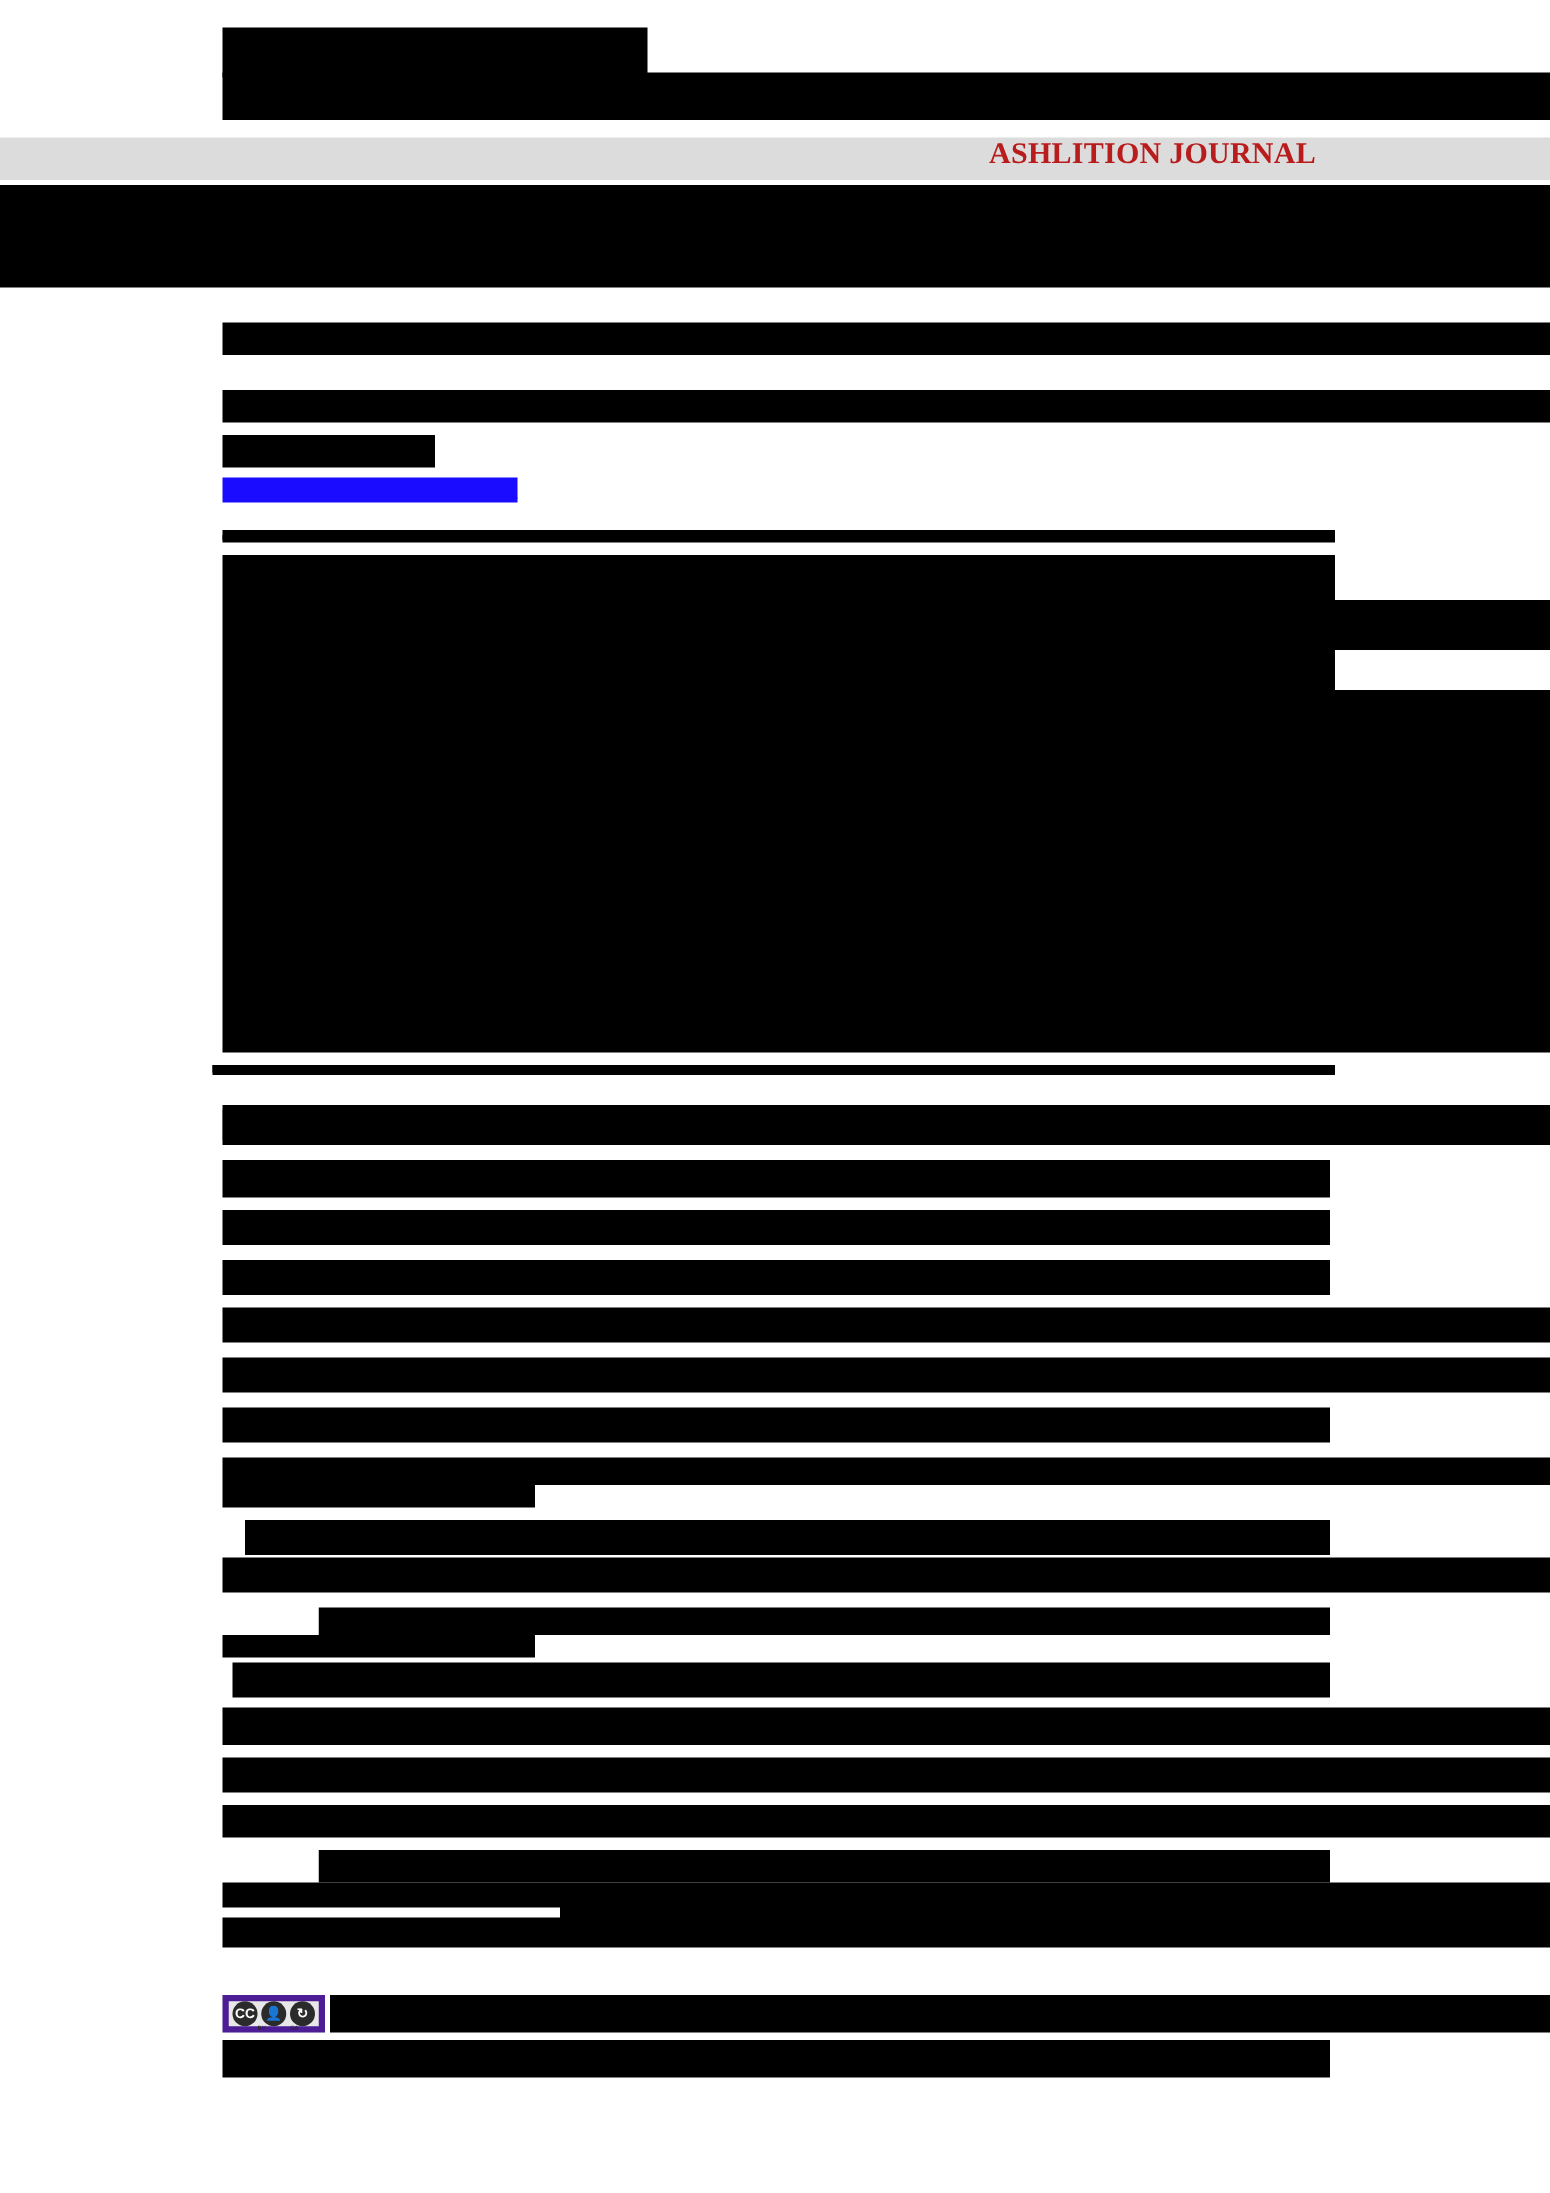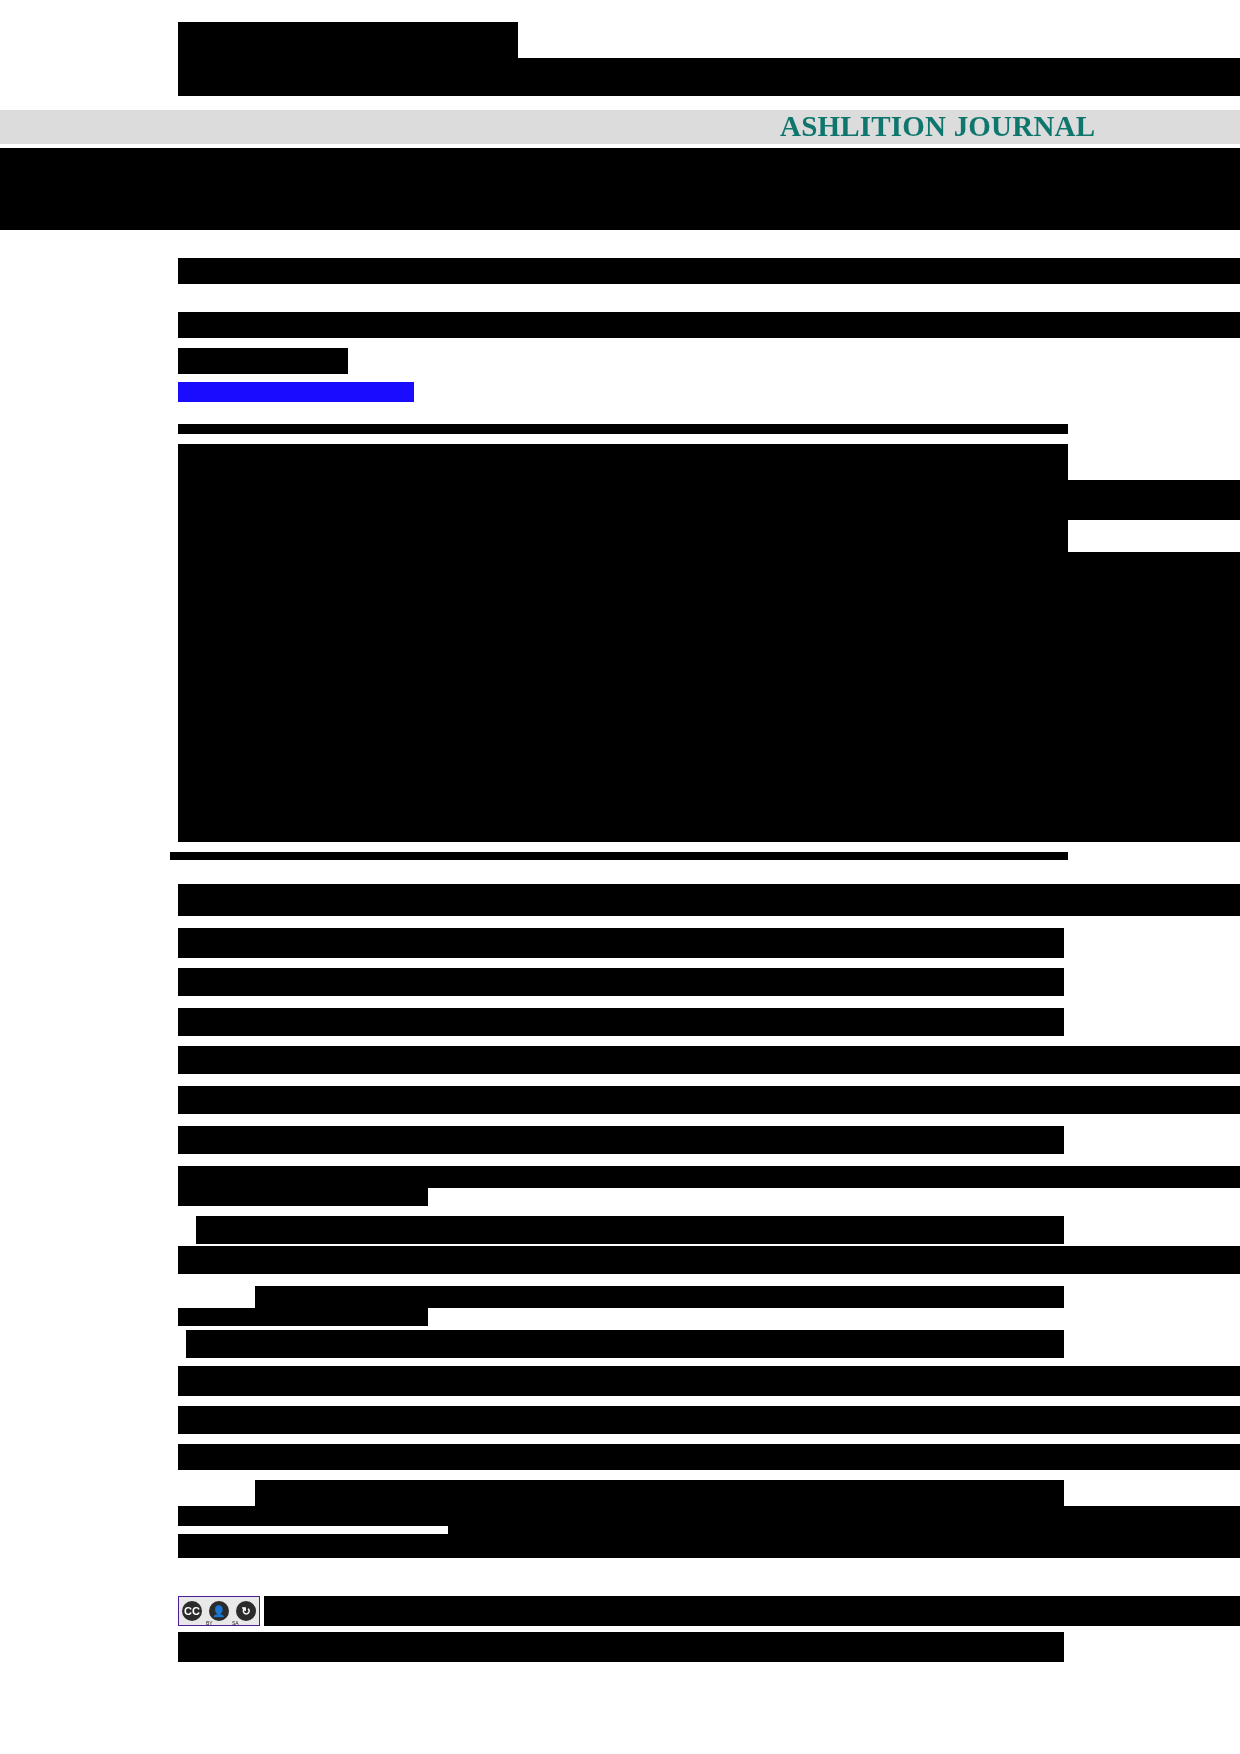--- a/index.html
+++ b/index.html
@@ -40,22 +40,22 @@
   }
 
   .journal-title {
     position: absolute;
     left: 780px;
     top: 110px;
     width: 284px;
     text-align: center;
     font-family: "Liberation Serif", serif;
     font-weight: bold;
-    font-size: 29px;
-    color: #0f766e;
+    font-size: 24px;
+    color: #b91c1c;
     letter-spacing: 0.2px;
     white-space: nowrap;
   }
 
   .journal-sub {
     position: absolute;
     left: 690px;
     top: 146px;
     width: 380px;
     text-align: center;
@@ -112,21 +112,21 @@
   }
 
   
   .cc-badge {
     position: absolute;
     left: 178px;
     top: 1596px;
     width: 82px;
     height: 30px;
     background: #e8e8e8;
-    border: 1px solid #4c1d95;
+    border: 5px solid #4c1d95;
     box-sizing: border-box;
     display: flex;
     align-items: center;
     justify-content: space-between;
     padding: 0 3px;
   }
   .cc-circle {
     width: 20px;
     height: 20px;
     border-radius: 50%;

